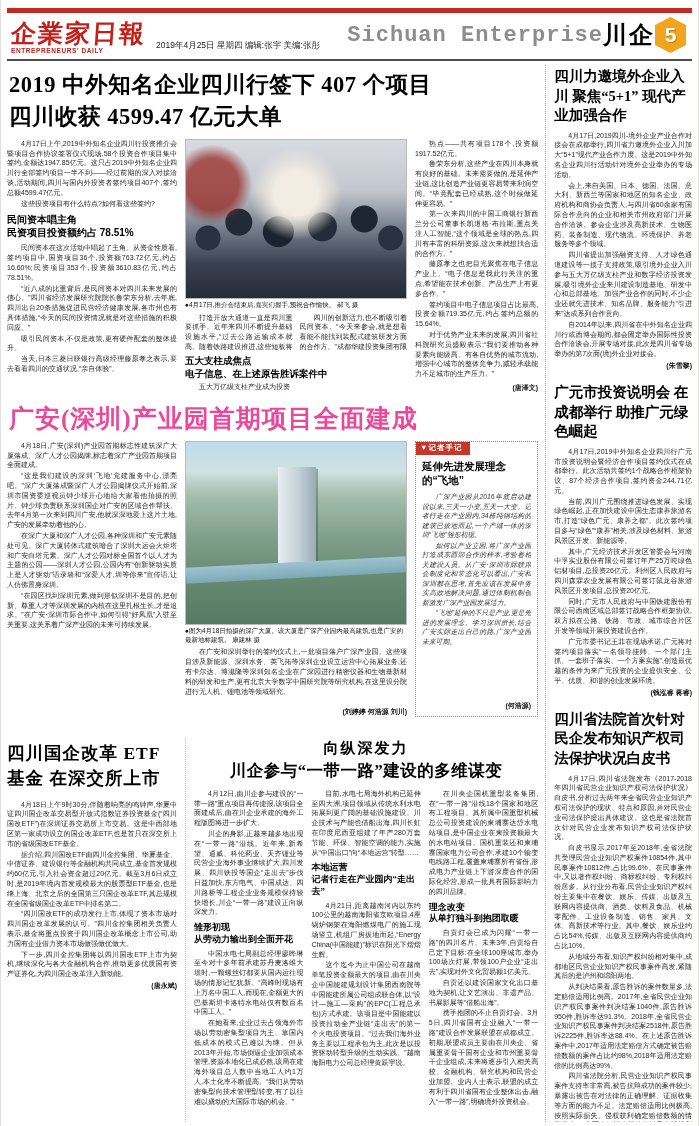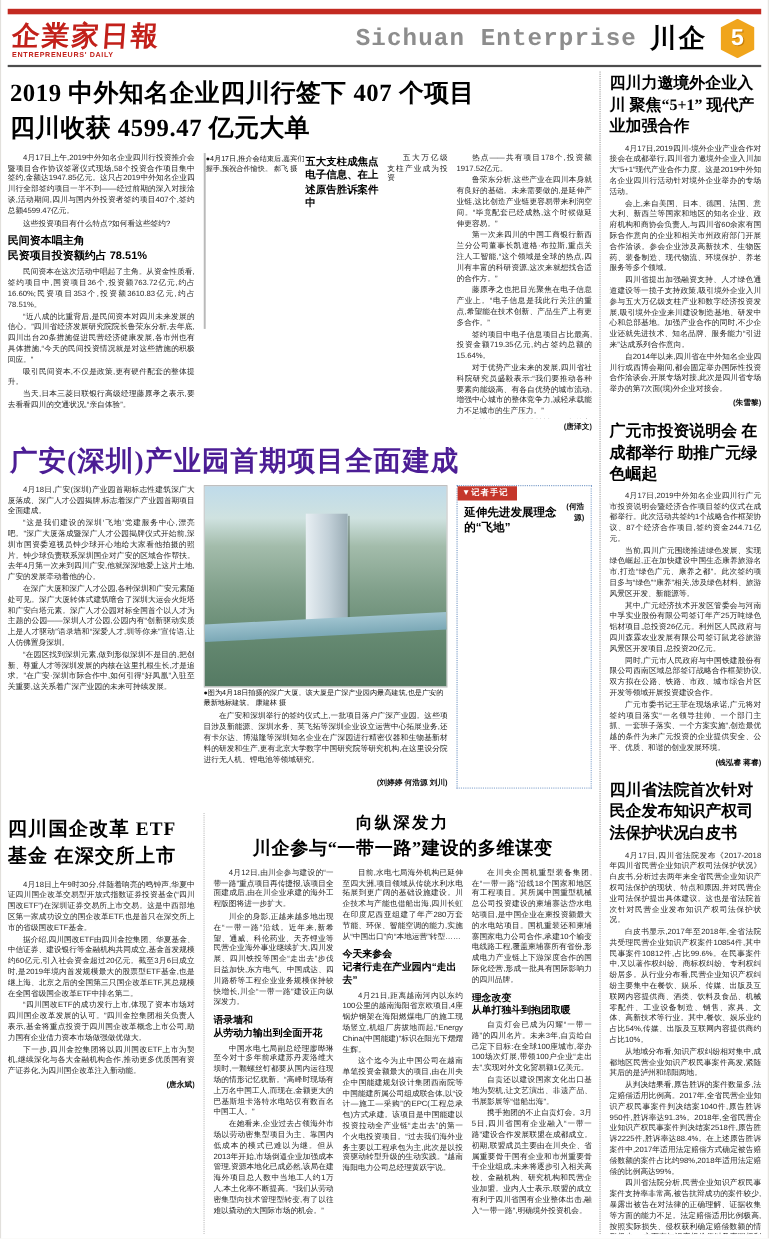--- a/index.html
+++ b/index.html
@@ -16,21 +16,21 @@
   .toprule { height:5px; background:#c32a21; margin:0 0 2px 0; }
   
   .masthead { display:flex; justify-content:space-between; align-items:flex-end;
     padding:2px 6px 5px 4px; border-bottom:2px solid #4d4d4d; }
   .m-left { display:flex; align-items:flex-end; gap:10px; }
   .logo-block { line-height:1; }
   .logo-cn { font-family:"Liberation Serif","DejaVu Serif",serif; font-weight:bold;
     color:#c2201a; font-size:25px; letter-spacing:2px; transform:skewX(-4deg); }
   .logo-en { color:#c2201a; font-size:6.5px; letter-spacing:.6px; margin-top:2px; font-weight:bold; }
   .dateline { font-size:8.5px; color:#222; padding-bottom:2px; }
-  .m-right { display:flex; align-items:center; gap:12px; padding-bottom:1px; }
+  .m-right { display:flex; align-items:center; gap:0; padding-bottom:1px; }
   .section-en { font-family:"Liberation Mono","DejaVu Sans Mono",monospace;
     font-size:22px; color:#8d8d8d; letter-spacing:1px; font-weight:bold; }
   .section-cn { font-size:24px; font-weight:900; color:#000; letter-spacing:2px; }
   .badge { width:31px; height:36px; background:#f0a51c; color:#fff; font-weight:bold;
     font-size:21px; display:flex; align-items:center; justify-content:center;
     clip-path:polygon(50% 0,100% 22%,100% 78%,50% 100%,0 78%,0 22%);
     text-shadow:1px 1px 0 #c87f08; }
   
   .content { flex:1; display:flex; overflow:hidden; padding-top:4px; }
   .main { width:539px; padding-right:7px; display:flex; flex-direction:column; overflow:hidden; }
@@ -39,55 +39,55 @@
   .para { font-size:7px; line-height:1.4; text-indent:2em; text-align:justify;
     color:#262626; margin-bottom:1px; }
   .byline { text-align:right; font-weight:bold; font-size:7px; color:#111; margin-top:2px; }
   .subhead { font-weight:bold; color:#000; line-height:1.3; margin:4px 0 3px 0; }
   .subhead .l1,.subhead .l2 { display:block; }
   
   .lead-hl { font-family:Liberation Serif, serif; font-weight:900;
     color:#000; font-size:22.5px; line-height:1.42; margin:4px 0 6px 2px; letter-spacing:.5px; }
   .lead-row { display:flex; gap:8px; height:254px; overflow:hidden; }
   .lead-c1 { width:170px; overflow:hidden; }
-  .lead-c2 { width:222px; display:flex; flex-direction:row; overflow:hidden; }
+  .lead-c2 { width:222px; display:flex; flex-direction:column; overflow:hidden; }
   .lead-c3 { flex:1; display:flex; flex-direction:column; overflow:hidden; }
   .lead-c3-paras { flex:1; overflow:hidden; }
   .lead-sub { font-size:10px; margin:5px 0 4px 0; }
   .photo1 { height:160px; border:1px solid #b9b9b9; position:relative; overflow:hidden;
     background:
       radial-gradient(circle at 12% 28%, rgba(150,40,35,.75) 0 26px, transparent 40px),
       radial-gradient(circle at 50% 34%, #f2ece2 0 22px, rgba(242,236,226,0) 46px),
       radial-gradient(circle at 24% 52%, #222a38 0 13px, transparent 14px),
       radial-gradient(circle at 42% 58%, #1c2330 0 15px, transparent 16px),
       radial-gradient(circle at 62% 55%, #242c3a 0 14px, transparent 15px),
       radial-gradient(circle at 81% 50%, #1e2634 0 13px, transparent 14px),
       radial-gradient(circle at 10% 62%, #2a3242 0 12px, transparent 13px),
       radial-gradient(circle at 93% 62%, #2a3242 0 12px, transparent 13px),
       linear-gradient(180deg,#d8dbe1 0%,#c2c7cf 32%,#79818f 55%,#3a4150 78%,#262c38 100%); }
   .caption { font-size:6.5px; color:#111; line-height:1.35; margin:2px 0 3px 0; }
   .mini-row { display:flex; gap:7px; flex:1; overflow:hidden; }
   .mini-col { flex:1; overflow:hidden; }
   .lead-frag-sub { font-size:9.5px; margin:3px 0 2px 0; }
   
   .ga-hl { font-family:"Liberation Serif","DejaVu Serif",serif; font-weight:900;
-    font-size:25px; color:#4c1d95; letter-spacing:1px; margin:9px 0 6px 2px; }
+    font-size:25px; color:#ec4899; letter-spacing:1px; margin:9px 0 6px 2px; }
   .ga-row { display:flex; gap:8px; height:276px; overflow:hidden; }
   .ga-c1 { width:170px; overflow:hidden; }
   .ga-c2 { width:222px; display:flex; flex-direction:column; overflow:hidden; }
   .ga-c3 { flex:1; }
   .photo2 { height:184px; border:1px solid #b9b9b9; position:relative; overflow:hidden;
     background:linear-gradient(180deg,#bfdbea 0%,#cfe2e0 16%,#a3bcab 30%,#81a08b 52%,#668a72 74%,#557a63 100%); }
   .photo2 .tower { position:absolute; left:42%; top:14%; width:17%; height:58%;
     background:linear-gradient(90deg,#e8eff3 0%,#c2d0d8 55%,#9aacb5 100%);
     box-shadow:2px 2px 0 rgba(40,60,50,.35); }
   .photo2 .river { position:absolute; left:0; top:66%; width:100%; height:9%;
     background:linear-gradient(180deg,#9fc3cf,#7ba8b6); transform:rotate(-3deg); }
   .notebook { border:1px dotted #6f94c4; height:100%; padding:12px 6px 5px 6px;
-    position:relative; display:flex; flex-direction:row; overflow:hidden; }
+    position:relative; display:flex; flex-direction:column; overflow:hidden; }
   .nb-tag { position:absolute; top:-1px; left:-1px; background:#c5372b; color:#fff;
     font-size:7.5px; font-weight:bold; padding:2px 8px 2px 5px; letter-spacing:1px; }
   .nb-title { font-weight:900; font-size:10.5px; color:#000; margin:6px 0 5px 0; line-height:1.3; }
   .nb-paras { flex:1; overflow:hidden; }
   .nb-paras .para { font-size:6.8px; font-style:italic; color:#333; }
   
   .bottom-row { flex:1; display:flex; gap:8px; margin-top:22px; overflow:hidden; }
   .etf-col { width:170px; overflow:hidden; }
   .etf-hl { font-family:"Liberation Serif","DejaVu Serif",serif; font-weight:900;
     font-size:17.5px; line-height:1.45; color:#000; margin:2px 0 8px 0; letter-spacing:1px; }
@@ -110,20 +110,21 @@
 
 <div class="page">
   <div class="toprule"></div>
 
   <div class="masthead">
     <div class="m-left">
       <div class="logo-block">
         <div class="logo-cn">企業家日報</div>
         <div class="logo-en">ENTREPRENEURS' DAILY</div>
       </div>
+      <div class="dateline">2019年4月25日 星期四  编辑:张宇 美编:张彤</div>
     </div>
     <div class="m-right">
       <div class="section-en">Sichuan Enterprise</div>
       <div class="section-cn">川企</div>
       <div class="badge">5</div>
     </div>
   </div>
 
   <div class="content">
 
@@ -232,34 +233,34 @@
         <div class="belt">
           <div class="belt-kicker">向纵深发力</div>
           <div class="belt-hl">川企参与“一带一路”建设的多维谋变</div>
           <div class="belt-cols">
             <div class="belt-col">
               <div>
                   <p class="para">4月12日,由川企参与建设的“一带一路”重点项目再传捷报,该项目全面建成后,由在川企业承建的海外工程版图将进一步扩大。</p>
                   <p class="para">川企的身影,正越来越多地出现在“一带一路”沿线。近年来,新希望、通威、科伦药业、天齐锂业等民营企业海外事业继续扩大,四川发展、四川铁投等国企“走出去”步伐日益加快,东方电气、中国成达、四川路桥等工程企业业务规模保持较快增长,川企“一带一路”建设正向纵深发力。</p>
                 </div>
               <div class="subhead belt-sub">
-                <span class="l1">语录墙和</span>
+                <span class="l1">雏形初现</span>
                 <span class="l2">从劳动力输出到全面开花</span>
               </div>
               <div>
                   <p class="para">中国水电七局副总经理廖晔琳至今对十多年前承建苏丹麦洛维大坝时,一颗螺丝钉都要从国内运往现场的情形记忆犹新。“高峰时现场有上万名中国工人,而现在,金额更大的巴基斯坦卡洛特水电站仅有数百名中国工人。”</p>
                   <p class="para">在她看来,企业过去占领海外市场以劳动密集型项目为主、靠国内低成本的模式已难以为继。但从2013年开始,市场倒逼企业加强成本管理,资源本地化已成必然,该局在建海外项目总人数中当地工人约1万人,本土化率不断提高。“我们从劳动密集型向技术管理型转变,有了以往难以撬动的大国际市场的机会。”</p>
                 </div>
             </div>
             <div class="belt-col">
               <div>
                   <p class="para">目前,水电七局海外机构已延伸至四大洲,项目领域从传统水利水电拓展到更广阔的基础设施建设。川企技术与产能也借船出海,四川长虹在印度尼西亚组建了年产280万套节能、环保、智能空调的能力,实施从“中国出口”向“本地运营”转型……</p>
                 </div>
               <div class="subhead belt-sub">
-                <span class="l1">今天来参会</span>
+                <span class="l1">本地运营</span>
                 <span class="l2">记者行走在产业园内“走出去”</span>
               </div>
               <div>
                   <p class="para">4月21日,距离越南河内以东约100公里的越南海阳省京欧项目,4座锅炉钢架在海阳燃煤电厂的施工现场竖立,机组厂房拔地而起,“Energy China(中国能建)”标识在阳光下熠熠生辉。</p>
                   <p class="para">这个迄今为止中国公司在越南单笔投资金额最大的项目,由在川央企中国能建规划设计集团西南院等中国能建所属公司组成联合体,以“设计—施工—采购”的EPC(工程总承包)方式承建。该项目是中国能建以投资拉动全产业链“走出去”的第一个火电投资项目。“过去我们海外业务主要以工程承包为主,此次是以投资驱动转型升级的生动实践。”越南海阳电力公司总经理黄跃宇说。</p>
                 </div>
             </div>
             <div class="belt-col">
               <div>
                   <p class="para">在川央企国机重型装备集团,在“一带一路”沿线18个国家和地区有工程项目。其所属中国重型机械总公司投资建设的柬埔寨达岱水电站项目,是中国企业在柬投资额最大的水电站项目。国机重装还和柬埔寨国家电力公司合作,承建10个输变电线路工程,覆盖柬埔寨所有省份,形成电力产业链上下游深度合作的国际化经营,形成一批具有国际影响力的四川品牌。</p>

